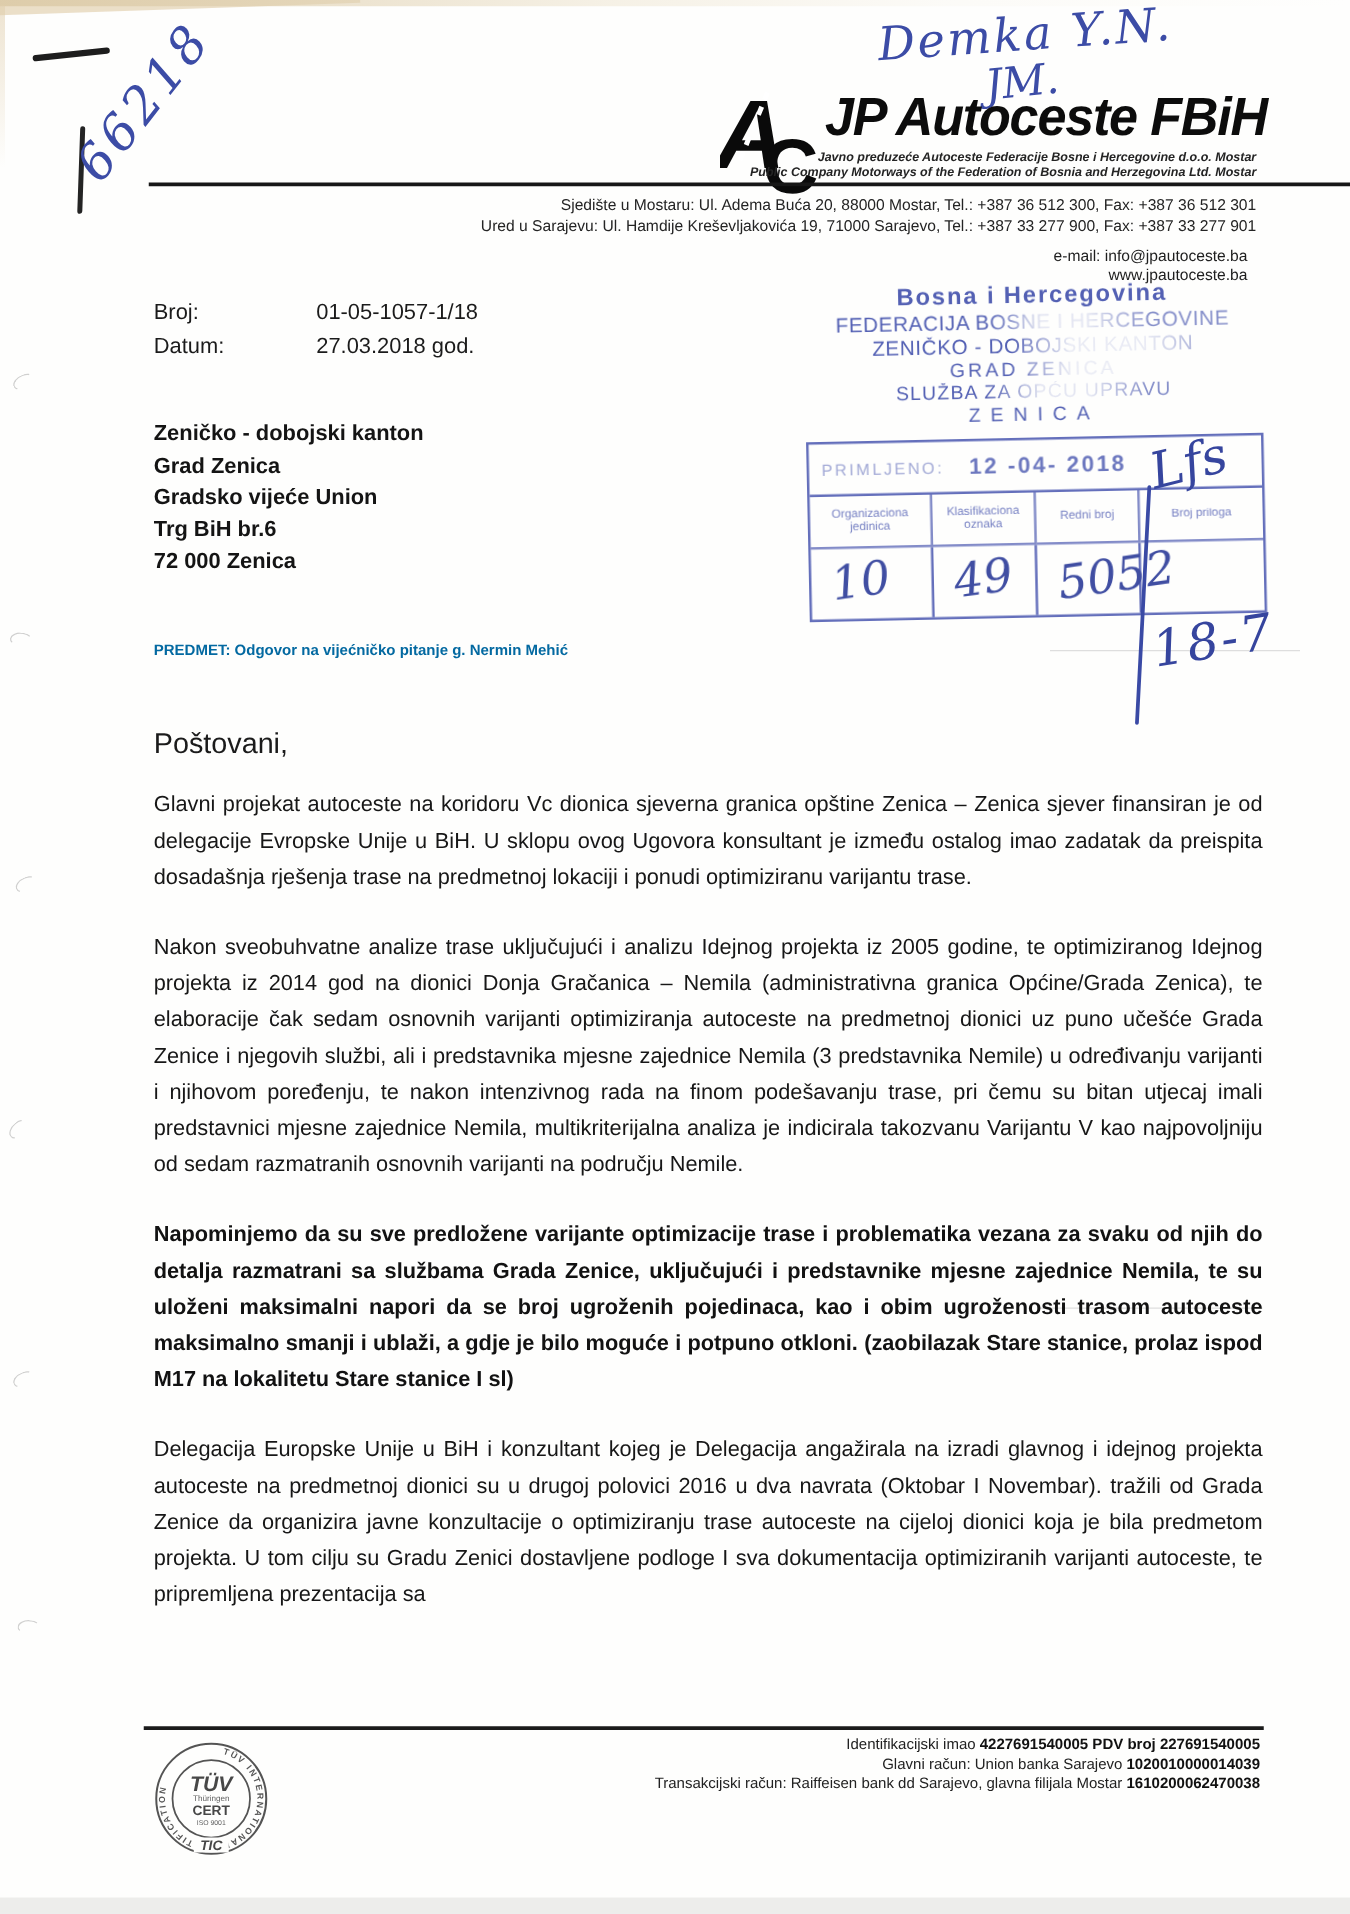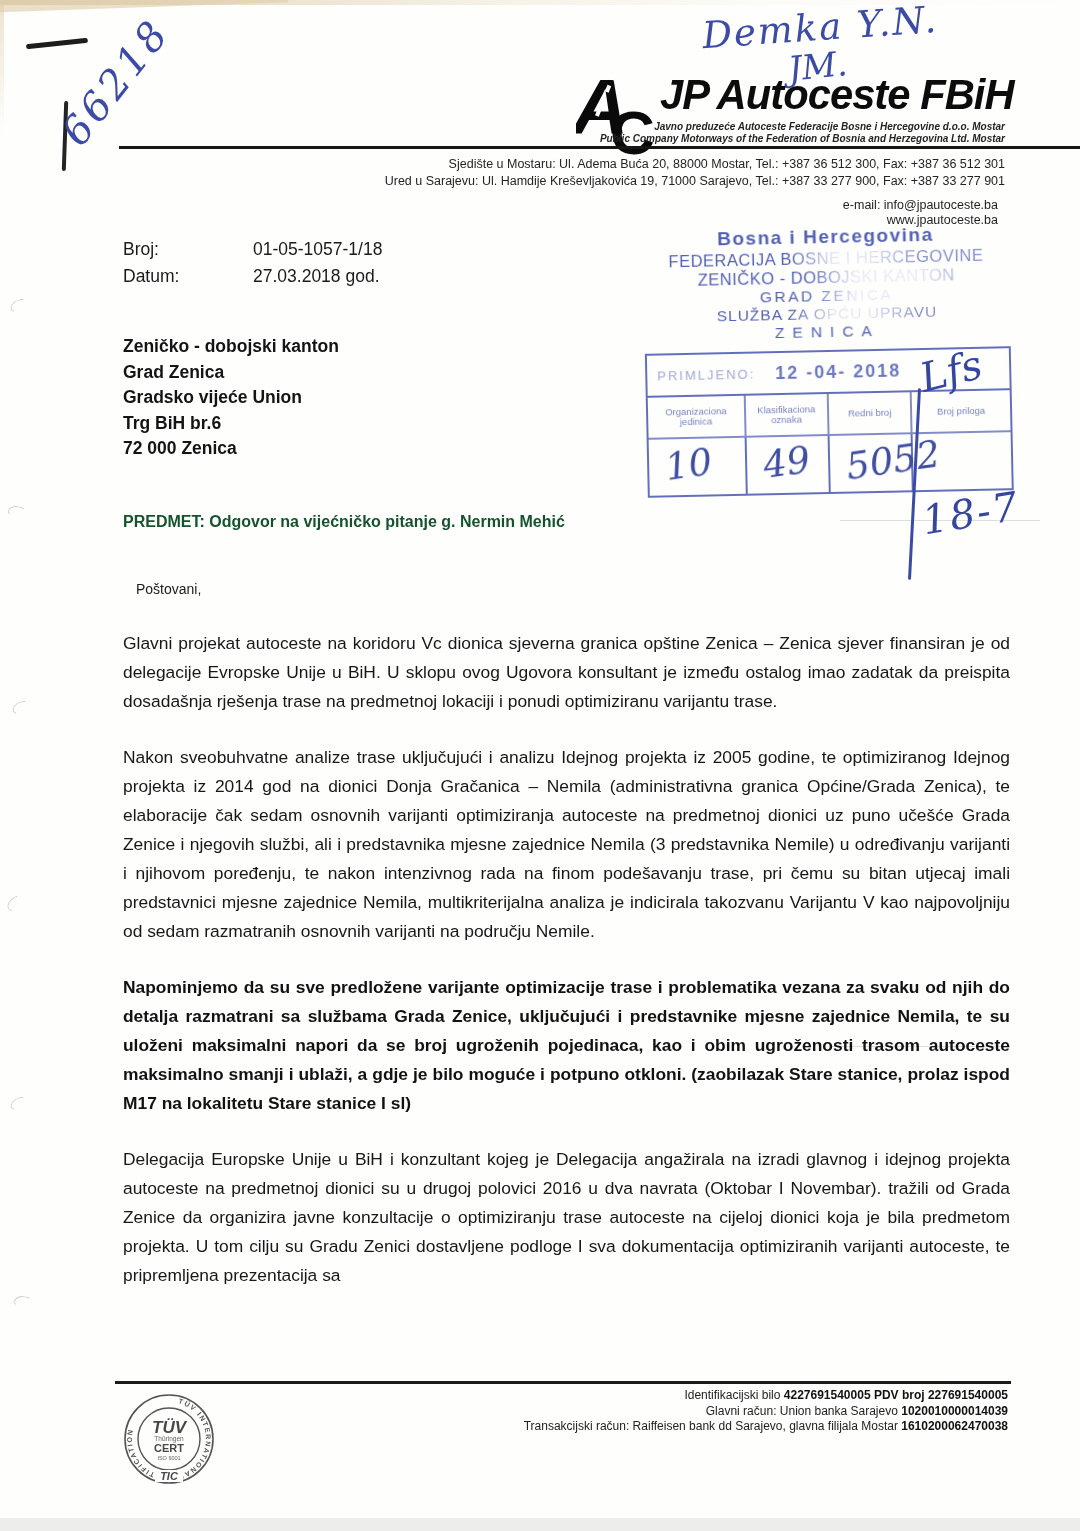--- a/index.html
+++ b/index.html
@@ -69,22 +69,22 @@
   .stable .th:nth-child(4){border-right:none;}
   .stable .td{height:56px;border-right:2.5px solid rgba(74,88,176,.9);position:relative;overflow:visible;}
   .stable .td:last-child{border-right:none;}
   .hw{font-family:"DejaVu Serif",serif;font-style:italic;color:#36459e;}
   .hw-val{position:absolute;font-size:37px;top:4px;left:16px;transform:rotate(-7deg);white-space:nowrap;}
   .stamp-sign{left:920px;top:348px;font-size:40px;transform:rotate(-14deg);}
   .hw-stroke{left:913px;top:388px;width:3px;height:192px;background:#3a4aa5;border-radius:2px;transform:rotate(3deg);}
   .case-note{left:922px;top:490px;font-size:40px;transform:rotate(-9deg);letter-spacing:2px;}
 
   
-  .subject{left:123px;top:513px;font-size:16px;font-weight:bold;color:#14532d;}
-  .salutation{left:136px;top:581px;font-size:14px;}
+  .subject{left:123px;top:513px;font-size:12px;font-weight:bold;color:#0369a1;}
+  .salutation{left:123px;top:581px;font-size:23px;}
   .letter-body{left:123px;top:629px;width:887px;font-size:17.4px;line-height:29px;
     text-align:justify;color:#171717;}
   .letter-body p{margin:0 0 27px 0;}
   .letter-body p.bold{font-weight:bold;color:#121212;}
 
   
   .footer-rule{left:115px;top:1381px;width:896px;height:2.5px;background:#1b1b1b;}
   .cert-svg{left:122px;top:1392px;opacity:.88;}
   .footer-text{right:72px;top:1388px;text-align:right;font-size:12px;line-height:15.5px;color:#222;}
   .footer-text b{color:#111;}
@@ -202,18 +202,18 @@
       <textPath href="#ringPath" startOffset="4%">TÜV INTERNATIONAL CERTIFICATION</textPath>
     </text>
     <text x="47" y="41" text-anchor="middle" font-size="17" font-weight="bold" font-style="italic" fill="#2e2e2e" font-family="Liberation Sans, sans-serif">TÜV</text>
     <text x="47" y="49" text-anchor="middle" font-size="6.5" fill="#4a4a4a">Thüringen</text>
     <text x="47" y="60" text-anchor="middle" font-size="11" font-weight="bold" fill="#2e2e2e">CERT</text>
     <text x="47" y="68" text-anchor="middle" font-size="5.5" fill="#4a4a4a">ISO 9001</text>
     <rect x="33" y="78" width="28" height="12" fill="#fefefd"></rect>
     <text x="47" y="88" text-anchor="middle" font-size="11" font-weight="bold" font-style="italic" fill="#2e2e2e">TIC</text>
   </svg>
   <div class="abs footer-text">
-    <div><span>Identifikacijski bilo </span><b>4227691540005</b><b> PDV broj </b><b>227691540005</b></div>
+    <div><span>Identifikacijski imao </span><b>4227691540005</b><b> PDV broj </b><b>227691540005</b></div>
     <div><span>Glavni račun: Union banka Sarajevo </span><b>1020010000014039</b></div>
     <div><span>Transakcijski račun: Raiffeisen bank dd Sarajevo, glavna filijala Mostar </span><b>1610200062470038</b></div>
   </div>
 
 </div>
 
 </body></html>

